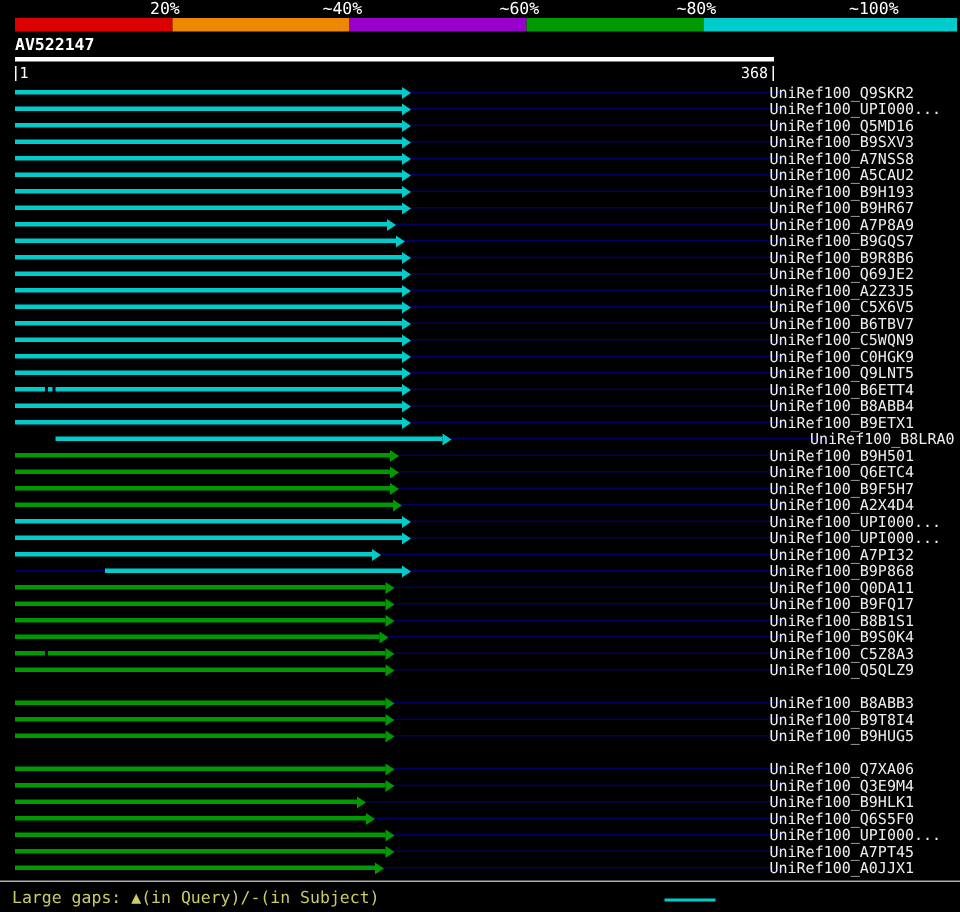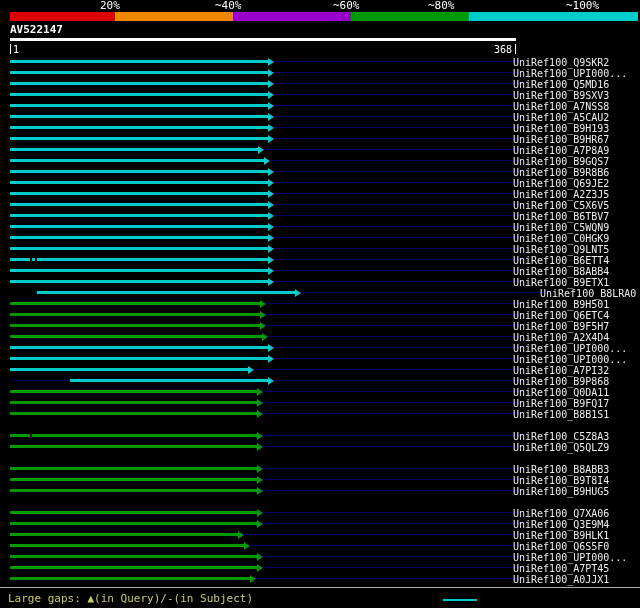--- a/index.html
+++ b/index.html
@@ -36,21 +36,21 @@
 </style>
 </head>
 <body>
 
 <div id="screen">
 
   <div id="scale-labels">
       <span class="scale-lab" style="left: 100px;">20%</span>
       <span class="scale-lab" style="left: 215px;">~40%</span>
       <span class="scale-lab" style="left: 333px;">~60%</span>
-      <span class="scale-lab" style="left: 428px;">~80%</span>
+      <span class="scale-lab" style="left: 451px;">~80%</span>
       <span class="scale-lab" style="left: 566px;">~100%</span>
     </div>
   <div id="scale-strip">
       <div class="scale-seg" style="left: 10px; width: 105px; background: rgb(221, 0, 0);"></div>
       <div class="scale-seg" style="left: 115px; width: 118px; background: rgb(238, 136, 0);"></div>
       <div class="scale-seg" style="left: 233px; width: 118px; background: rgb(153, 0, 204);"></div>
       <div class="scale-seg" style="left: 351px; width: 118px; background: rgb(0, 153, 0);"></div>
       <div class="scale-seg" style="left: 469px; width: 169px; background: rgb(0, 204, 204);"></div>
     </div>
 
@@ -256,20 +256,26 @@
         <div class="bar" style="left: 10px; width: 247px; background: rgb(0, 153, 0);"></div>
         <div class="arrow" style="left: 257px; border-left-color: rgb(0, 153, 0);"></div>
         <div class="rlabel">UniRef100_B9FQ17</div>
       </div>
       <div class="arow" style="top: 352px;">
         <div class="baseline" style="background: rgb(0, 0, 102);"></div>
         <div class="bar" style="left: 10px; width: 247px; background: rgb(0, 153, 0);"></div>
         <div class="arrow" style="left: 257px; border-left-color: rgb(0, 153, 0);"></div>
         <div class="rlabel">UniRef100_B8B1S1</div>
       </div>
+      <div class="arow" style="top: 363px;">
+        <div class="baseline" style="background: rgb(0, 0, 102);"></div>
+        <div class="bar" style="left: 10px; width: 243px; background: rgb(0, 153, 0);"></div>
+        <div class="arrow" style="left: 253px; border-left-color: rgb(0, 153, 0);"></div>
+        <div class="rlabel">UniRef100_B9S0K4</div>
+      </div>
       <div class="arow" style="top: 374px;">
         <div class="baseline" style="background: rgb(0, 0, 102);"></div>
         <div class="bar" style="left: 10px; width: 247px; background: rgb(0, 153, 0);"></div>
         <div class="arrow" style="left: 257px; border-left-color: rgb(0, 153, 0);"></div>
         <div class="mark" style="left: 30px;"></div>
         <div class="rlabel">UniRef100_C5Z8A3</div>
       </div>
       <div class="arow" style="top: 385px;">
         <div class="baseline" style="background: rgb(0, 0, 102);"></div>
         <div class="bar" style="left: 10px; width: 247px; background: rgb(0, 153, 0);"></div>

